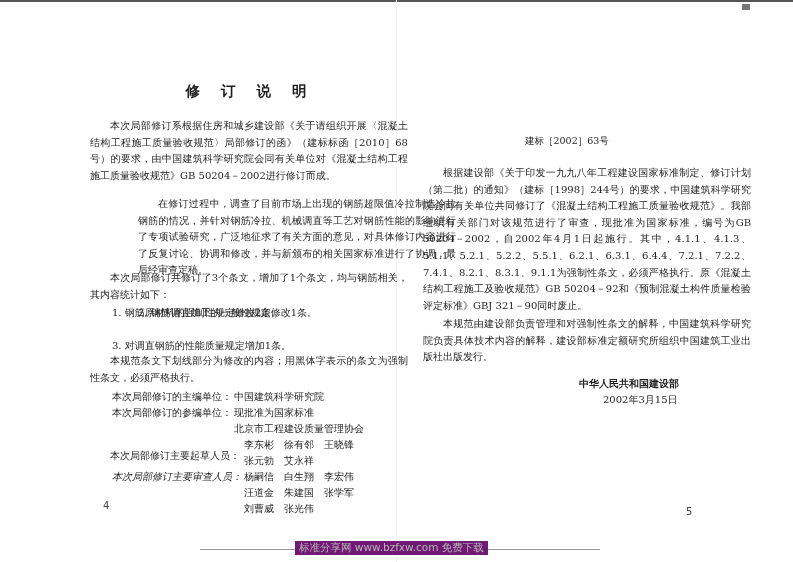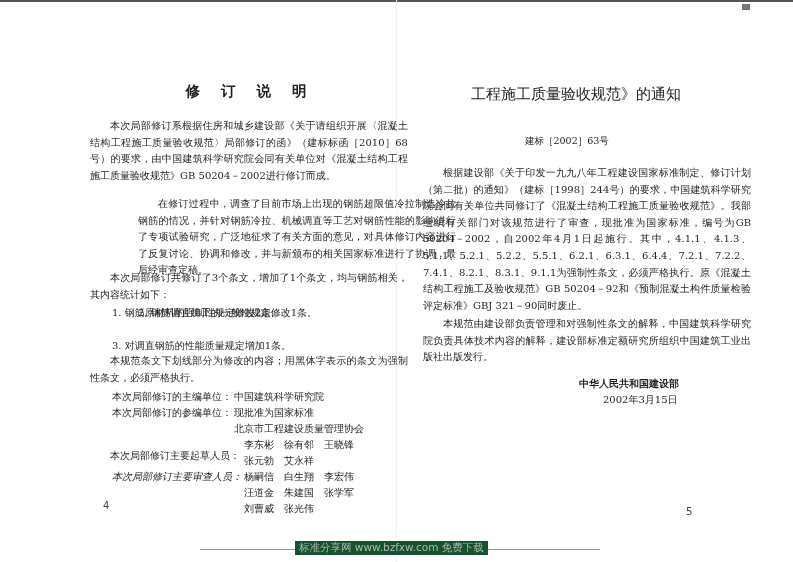--- a/index.html
+++ b/index.html
@@ -28,21 +28,21 @@
     .docno { position: absolute; left: 525px; top: 135px; font-size: 9.5px; }
     .sig {
       position: absolute; left: 579px; top: 377px; font-size: 10px; font-weight: bold;
       font-family: Liberation Serif, serif;
     }
     .date { position: absolute; left: 603px; top: 393px; font-size: 10px; }
     .pgnum { position: absolute; font-size: 10px; color: #444; font-family: "DejaVu Sans", sans-serif; }
     .footer-line { position: absolute; left: 200px; top: 549px; width: 400px; height: 1px; background: #999; }
     .watermark {
       position: absolute; left: 295px; top: 541px; font-size: 10.5px; color: #b5b5b5;
-      background: #14532d; padding: 0 4px; font-family: "DejaVu Sans", sans-serif;
+      background: #701a75; padding: 0 4px; font-family: "DejaVu Sans", sans-serif;
     }
     .gutter { position: absolute; left: 396px; top: 0; width: 1px; height: 562px; background: #f2f2f2; }
   </style>
 </head>
 <body>
 
 <div class="topbar"></div>
 <div class="corner-mark"></div>
 <div class="gutter"></div>
 
@@ -72,21 +72,20 @@
 
   <div class="line" style="left:22px; top:470px;font-style:italic;">本次局部修订主要审查人员：</div>
   <div class="line" style="left:154px; top:470px;">杨嗣信　白生翔　李宏伟</div>
   <div class="line" style="left:154px; top:486px;text-align:center;">汪道金　朱建国　张学军</div>
   <div class="line" style="left:154px; top:502px;">刘曹威　张光伟</div>
 </div>
 <div class="pgnum" style="left:103px; top:500px;">4</div>
 
 <div class="page right">
   <div class="title-r">
-    <div>工程施工质量验收规范》的通知</div>
   </div>
   <div class="para indent" style="left:0; top:165px; width:328px;">根据建设部《关于印发一九九八年工程建设国家标准制定、修订计划（第二批）的通知》（建标［1998］244号）的要求，中国建筑科学研究院会同有关单位共同修订了《混凝土结构工程施工质量验收规范》。我部组织有关部门对该规范进行了审查，现批准为国家标准，编号为GB 50204－2002，自2002年4月1日起施行。其中，4.1.1、4.1.3、5.1.1、5.2.1、5.2.2、5.5.1、6.2.1、6.3.1、6.4.4、7.2.1、7.2.2、7.4.1、8.2.1、8.3.1、9.1.1为强制性条文，必须严格执行。原《混凝土结构工程施工及验收规范》GB 50204－92和《预制混凝土构件质量检验评定标准》GBJ 321－90同时废止。</div>
   <div class="para indent" style="left:0; top:316px; width:328px;">本规范由建设部负责管理和对强制性条文的解释，中国建筑科学研究院负责具体技术内容的解释，建设部标准定额研究所组织中国建筑工业出版社出版发行。</div>
 </div>
 <div class="docno">建标［2002］63号</div>
 <div class="sig">中华人民共和国建设部</div>
 <div class="date">2002年3月15日</div>
 <div class="pgnum" style="left:686px; top:506px;">5</div>
 
 <div class="footer-line"></div>

